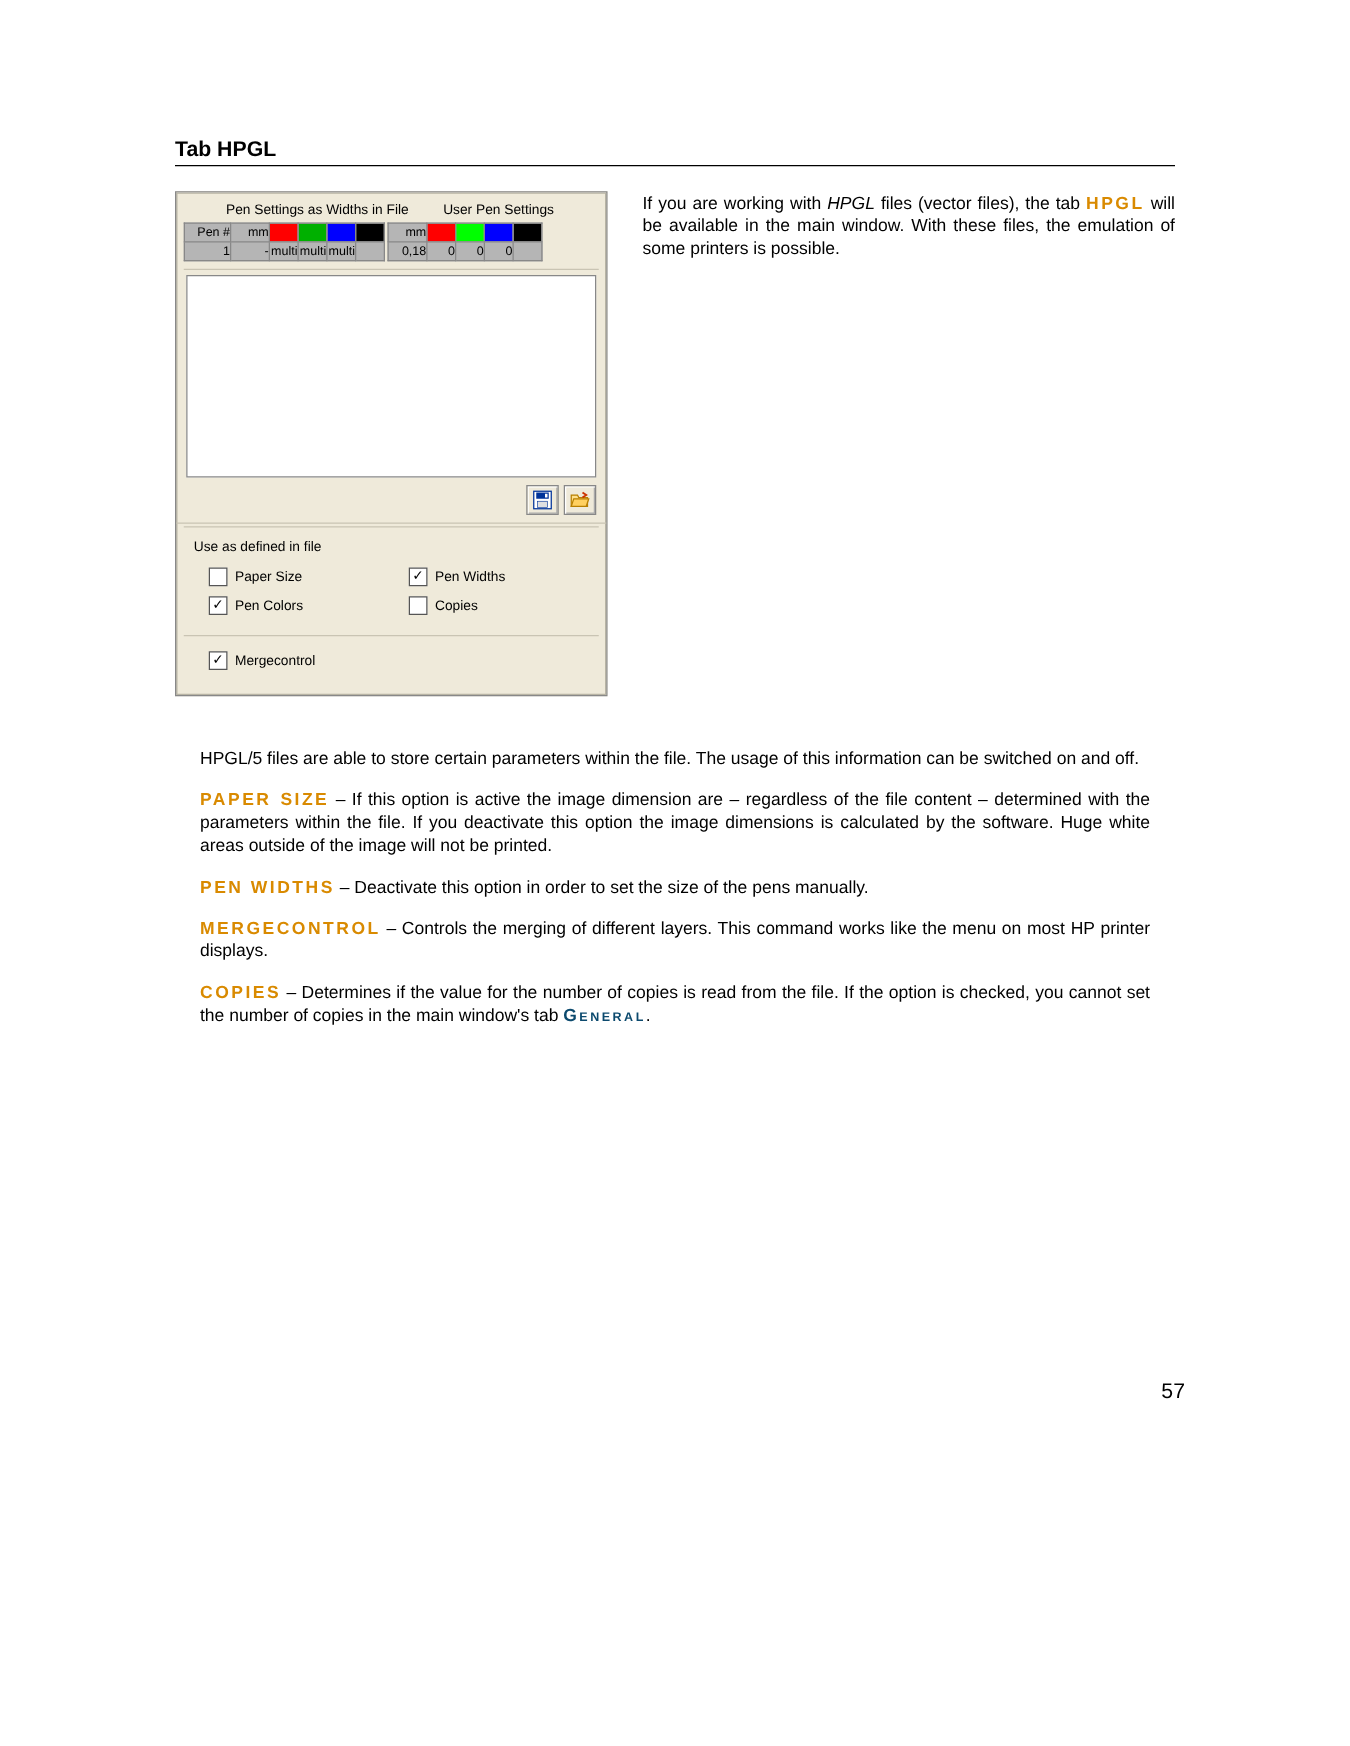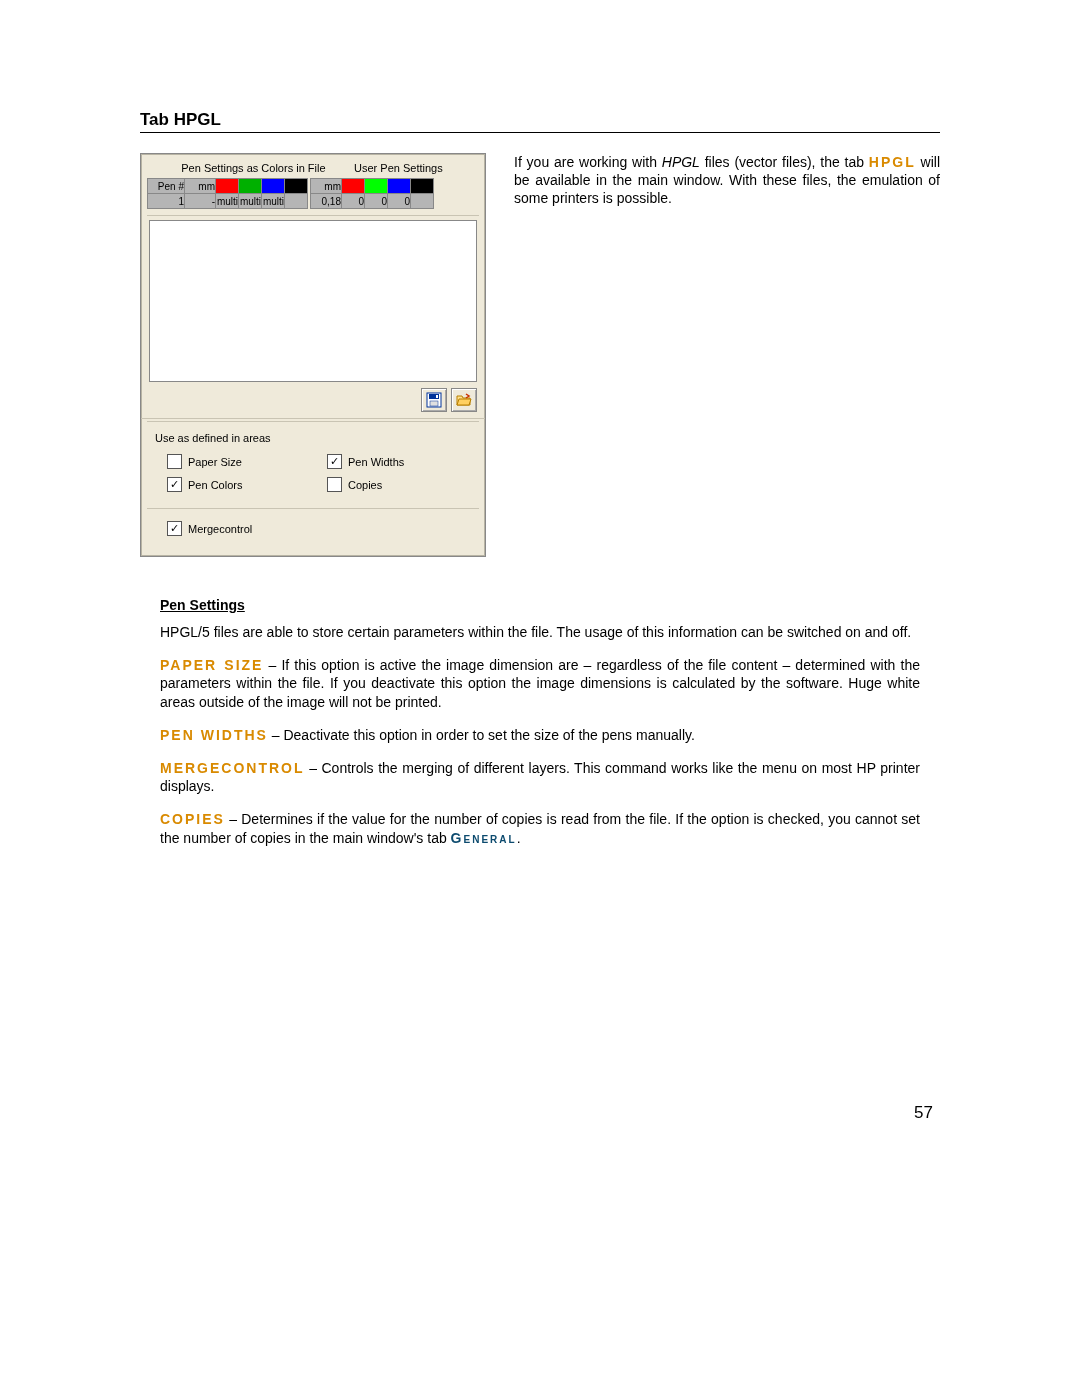--- a/index.html
+++ b/index.html
@@ -151,37 +151,37 @@
   }
   p.body {
     font-size: 14px;
     text-align: justify;
     line-height: 1.3;
     margin: 10px 20px 15px 20px;
   }
   .pagenum {
     position: absolute;
     bottom: 60px;
-    right: 147px;
+    right: 132px;
     font-size: 17px;
   }
   svg.ico { width:16px; height:16px; }
 </style>
 </head>
 <body>
 
 <div class="page">
   <div class="title">Tab HPGL</div>
 
   <div class="figrow">
 
     <div class="dialog">
       <div class="pensets">
         <div class="pensets-labels">
-          <span>Pen Settings as Colors in File</span>
+          <span>Pen Settings as Widths in File</span>
           <span>User Pen Settings</span>
         </div>
         <div class="pentables">
 
           <table class="ptbl">
             <tbody>
                 <tr>
               <th style="width:36px">Pen #</th>
               <th style="width:30px">mm</th>
               <th style="padding:0">
@@ -251,21 +251,21 @@
         <div class="iconbtn">
           <svg class="ico" viewBox="0 0 16 16">
               <path d="M1 4 h5 l1 2 h7 v7 H1 Z" fill="#ffe08a" stroke="#b87f00"></path>
               <path d="M3 7 h12 l-2 6 H1 Z" fill="#ffd060" stroke="#b87f00"></path>
               <path d="M10 2 l3 2 -3 2" fill="none" stroke="#cc3300" stroke-width="1.5"></path>
             </svg>
         </div>
       </div>
 
       <div class="grp">
-        <div class="grp-title">Use as defined in areas</div>
+        <div class="grp-title">Use as defined in file</div>
         <div class="chkrow">
           <div class="chkcol">
             <div class="chk">
               <span class="chkbox"></span>
               <span>Paper Size</span>
             </div>
             <div class="chk">
               <span class="chkbox">✓</span>
               <span>Pen Colors</span>
             </div>
@@ -289,21 +289,20 @@
           <span>Mergecontrol</span>
         </div>
       </div>
     </div>
 
     <div class="sidep">
       <span>If you are working with </span><span class="ital">HPGL</span><span> files (vector files), the tab </span><span class="hl">HPGL</span><span> will be available in the main window. With these files, the emulation of some printers is possible.</span>
     </div>
   </div>
 
-  <h4 class="sub">Pen Settings</h4>
 
   <p class="body">HPGL/5 files are able to store certain parameters within the file. The usage of this information can be switched on and off.</p>
 
   <p class="body">
     <span class="hl">PAPER SIZE</span><span> – If this option is active the image dimension are – regardless of the file content – determined with the parameters within the file. If you deactivate this option the image dimensions is calculated by the software. Huge white areas outside of the image will not be printed.</span>
   </p>
 
   <p class="body">
     <span class="hl">PEN WIDTHS</span><span> – Deactivate this option in order to set the size of the pens manually.</span>
   </p>

